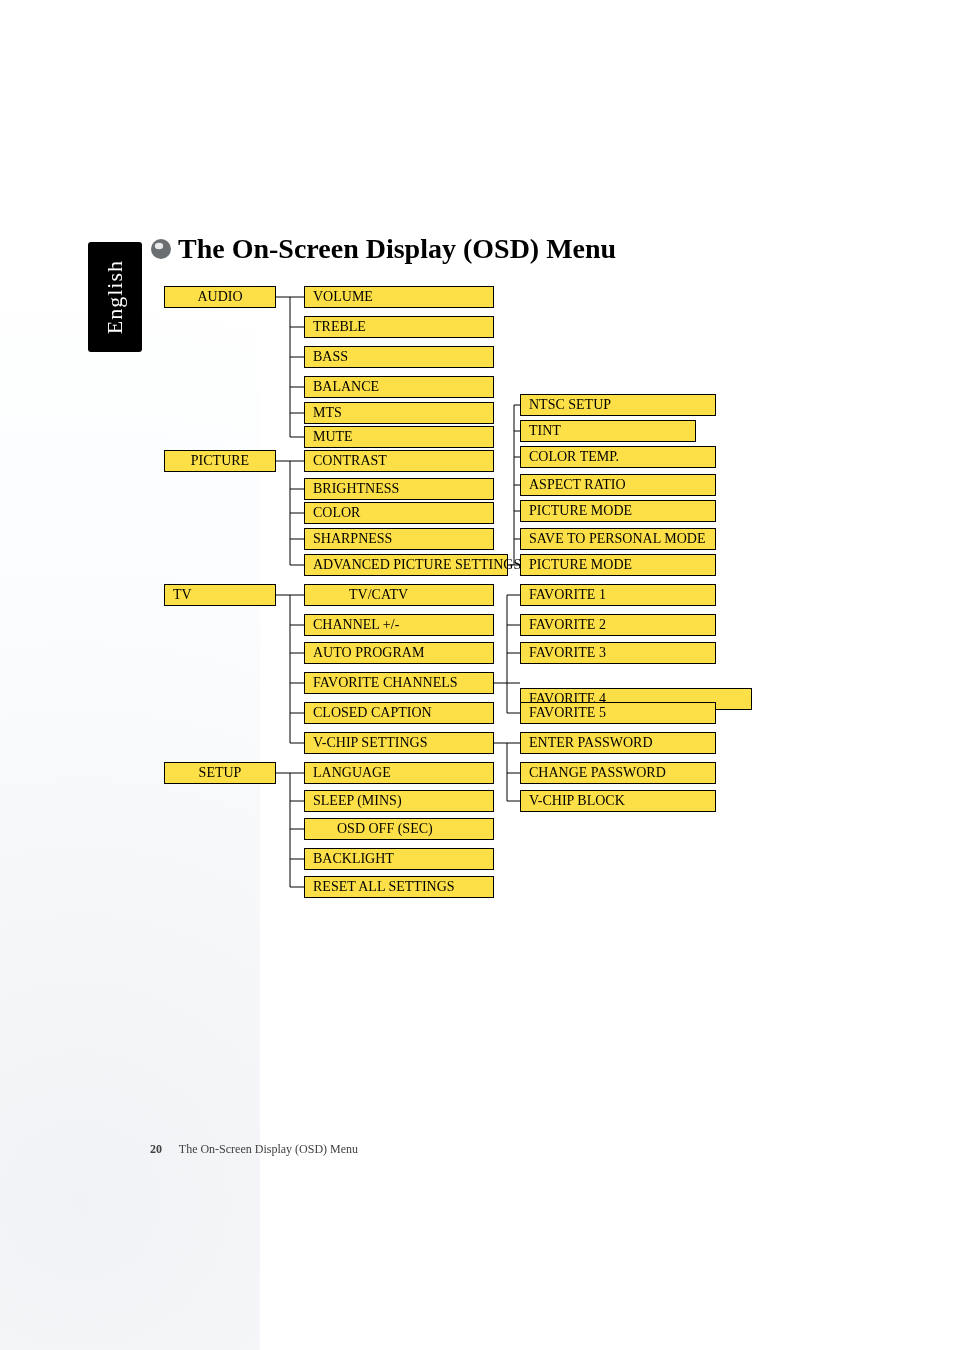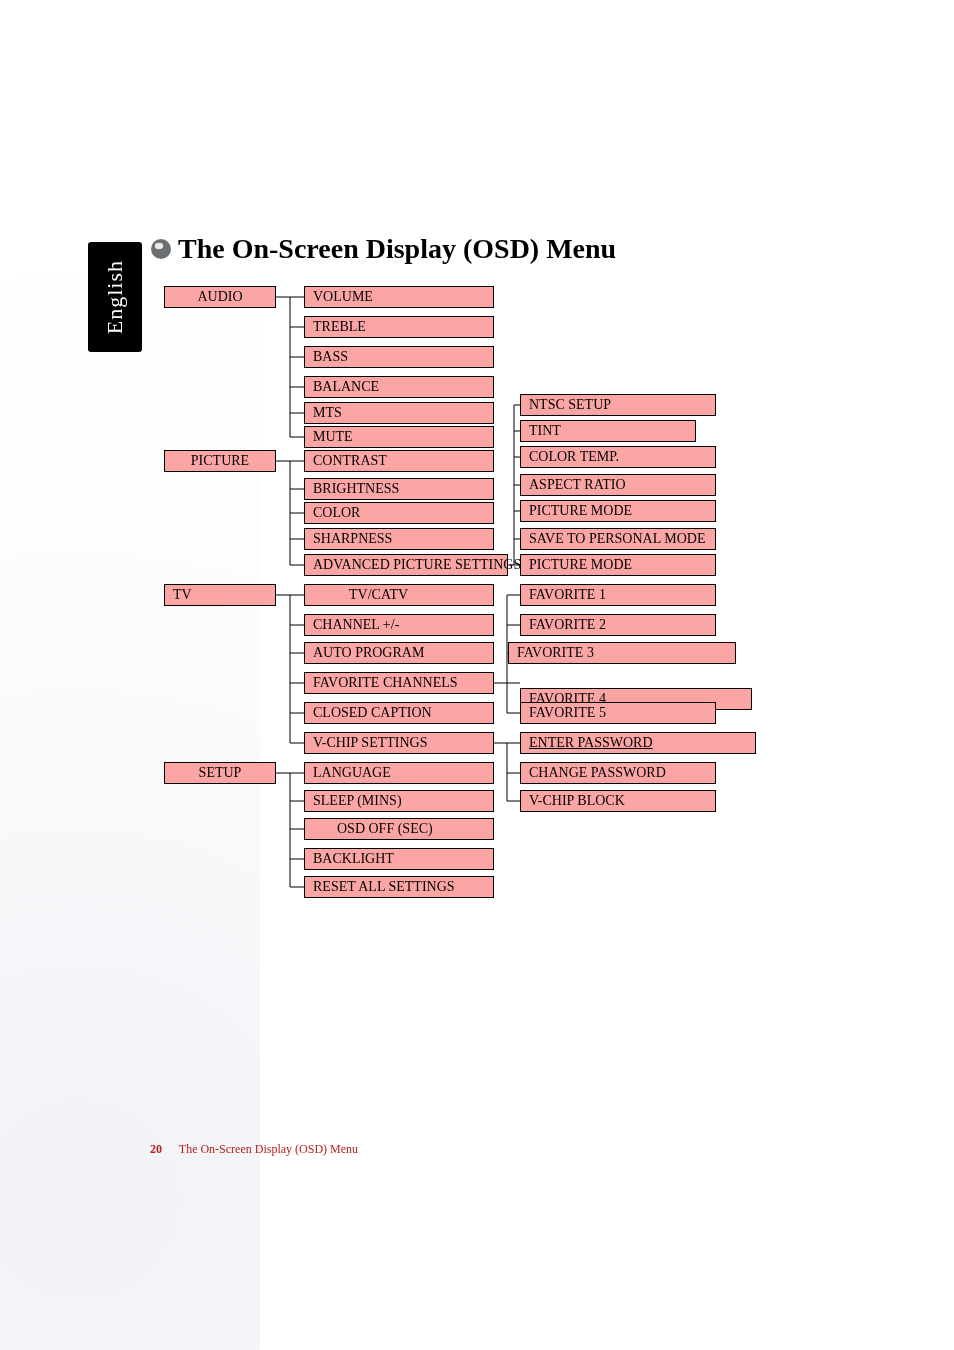--- a/index.html
+++ b/index.html
@@ -55,34 +55,34 @@
   .tree {
     position: absolute;
     left: 164px;
     top: 286px;
     z-index: 2;
   }
   .tree svg { display: block; }
   .node {
     position: absolute;
     border: 1px solid #000;
-    background: #fca5a5;
+    background: #fde047;
     font-family: "Times New Roman", Georgia, serif;
     font-size: 14px;
     padding: 2px 8px 3px 8px;
     white-space: nowrap;
     height: 22px;
     line-height: 16px;
   }
   .footer {
     position: absolute;
     left: 150px;
     top: 1142px;
     font-size: 12px;
-    color: #b91c1c;
+    color: #404040;
     z-index: 2;
   }
   .footer .pn { font-weight: bold; margin-right: 14px; }
 </style>
 </head>
 <body>
 
 <div class="bg-wash"></div>
 
 <div class="lang-tab">
@@ -122,26 +122,26 @@
     <div class="node" style="left: 356px; top: 214px; width: 196px;">PICTURE MODE</div>
     <div class="node" style="left: 356px; top: 242px; width: 196px;">SAVE TO PERSONAL MODE</div>
     <div class="node" style="left: 356px; top: 268px; width: 196px;">PICTURE MODE</div>
     <div class="node" style="left: 0px; top: 298px; width: 112px; text-align: left;">TV</div>
     <div class="node" style="left: 140px; top: 298px; width: 190px; padding-left: 44px;">TV/CATV</div>
     <div class="node" style="left: 140px; top: 328px; width: 190px;">CHANNEL +/-</div>
     <div class="node" style="left: 140px; top: 356px; width: 190px;">AUTO PROGRAM</div>
     <div class="node" style="left: 140px; top: 386px; width: 190px;">FAVORITE CHANNELS</div>
     <div class="node" style="left: 356px; top: 298px; width: 196px;">FAVORITE 1</div>
     <div class="node" style="left: 356px; top: 328px; width: 196px;">FAVORITE 2</div>
-    <div class="node" style="left: 344px; top: 356px; width: 228px;">FAVORITE 3</div>
+    <div class="node" style="left: 356px; top: 356px; width: 196px;">FAVORITE 3</div>
     <div class="node" style="left: 356px; top: 402px; width: 232px;">FAVORITE 4</div>
     <div class="node" style="left: 356px; top: 416px; width: 196px;">FAVORITE 5</div>
     <div class="node" style="left: 140px; top: 416px; width: 190px;">CLOSED CAPTION</div>
     <div class="node" style="left: 140px; top: 446px; width: 190px;">V-CHIP SETTINGS</div>
-    <div class="node" style="left: 356px; top: 446px; width: 236px; text-decoration: underline;">ENTER PASSWORD</div>
+    <div class="node" style="left: 356px; top: 446px; width: 196px;">ENTER PASSWORD</div>
     <div class="node" style="left: 356px; top: 476px; width: 196px;">CHANGE PASSWORD</div>
     <div class="node" style="left: 356px; top: 504px; width: 196px;">V-CHIP BLOCK</div>
     <div class="node" style="left: 0px; top: 476px; width: 112px; text-align: center;">SETUP</div>
     <div class="node" style="left: 140px; top: 476px; width: 190px;">LANGUAGE</div>
     <div class="node" style="left: 140px; top: 504px; width: 190px;">SLEEP (MINS)</div>
     <div class="node" style="left: 140px; top: 532px; width: 190px; padding-left: 32px;">OSD OFF (SEC)</div>
     <div class="node" style="left: 140px; top: 562px; width: 190px;">BACKLIGHT</div>
     <div class="node" style="left: 140px; top: 590px; width: 190px;">RESET ALL SETTINGS</div>
   </div>
 

